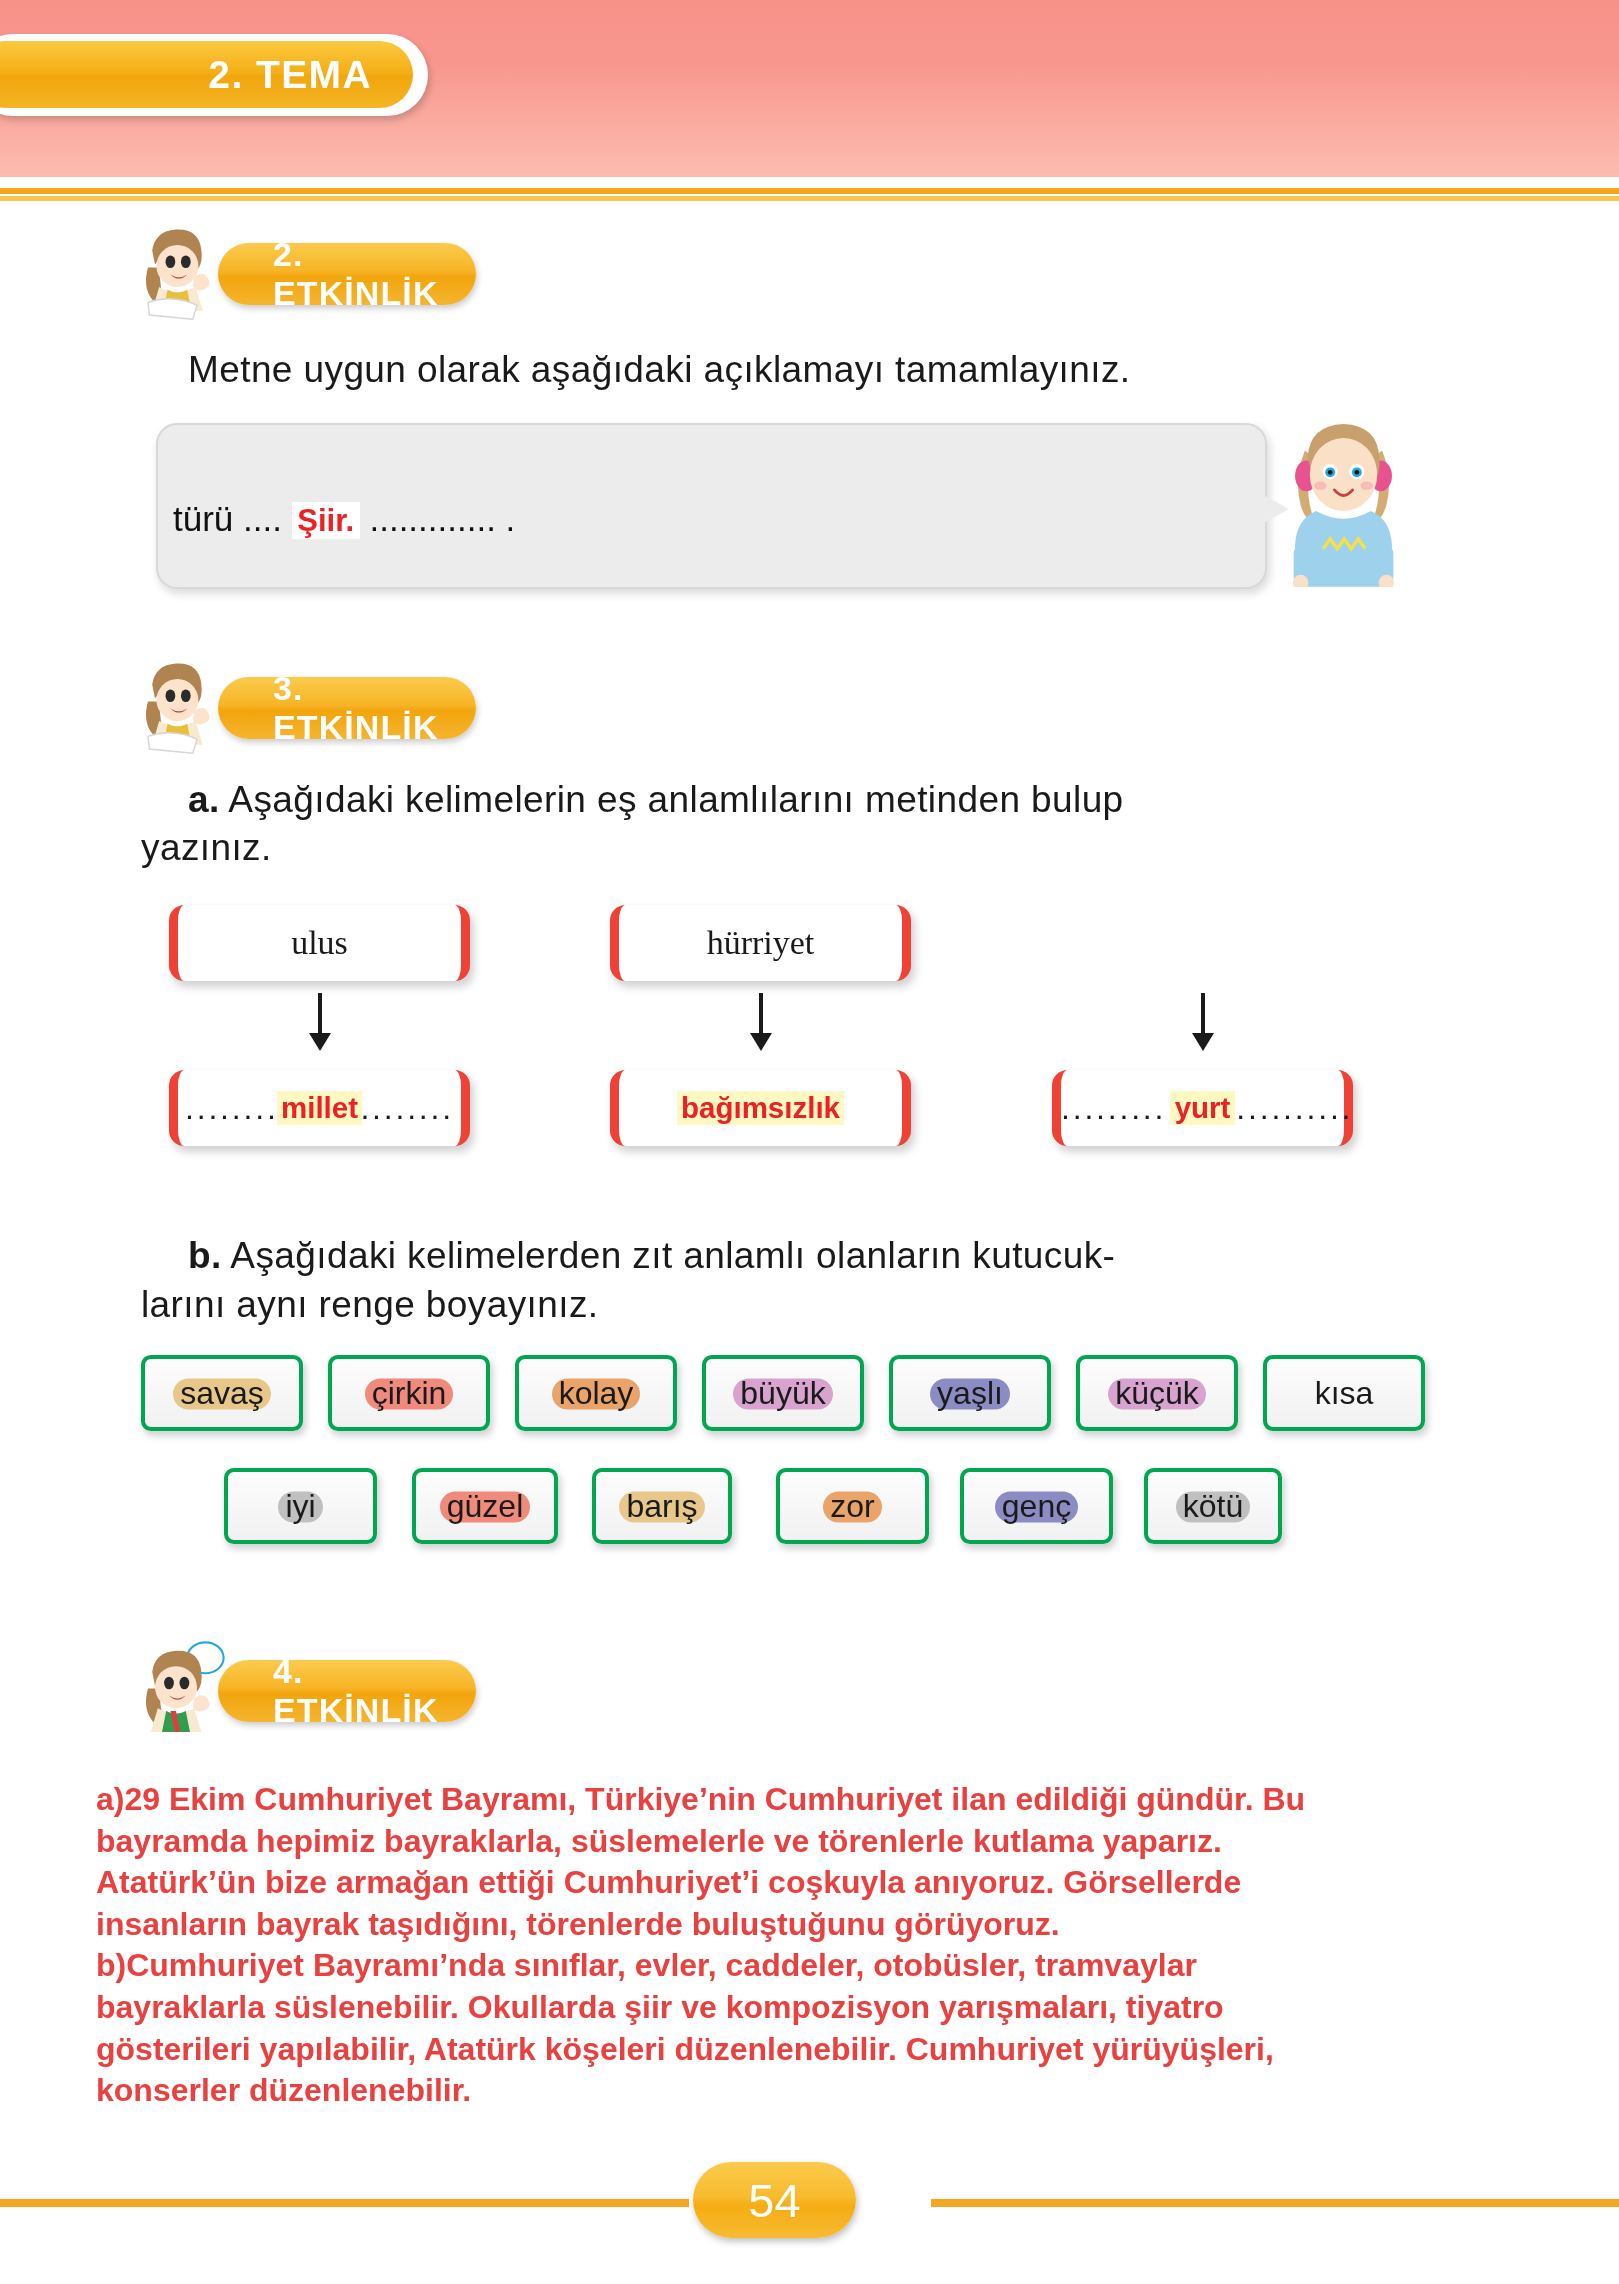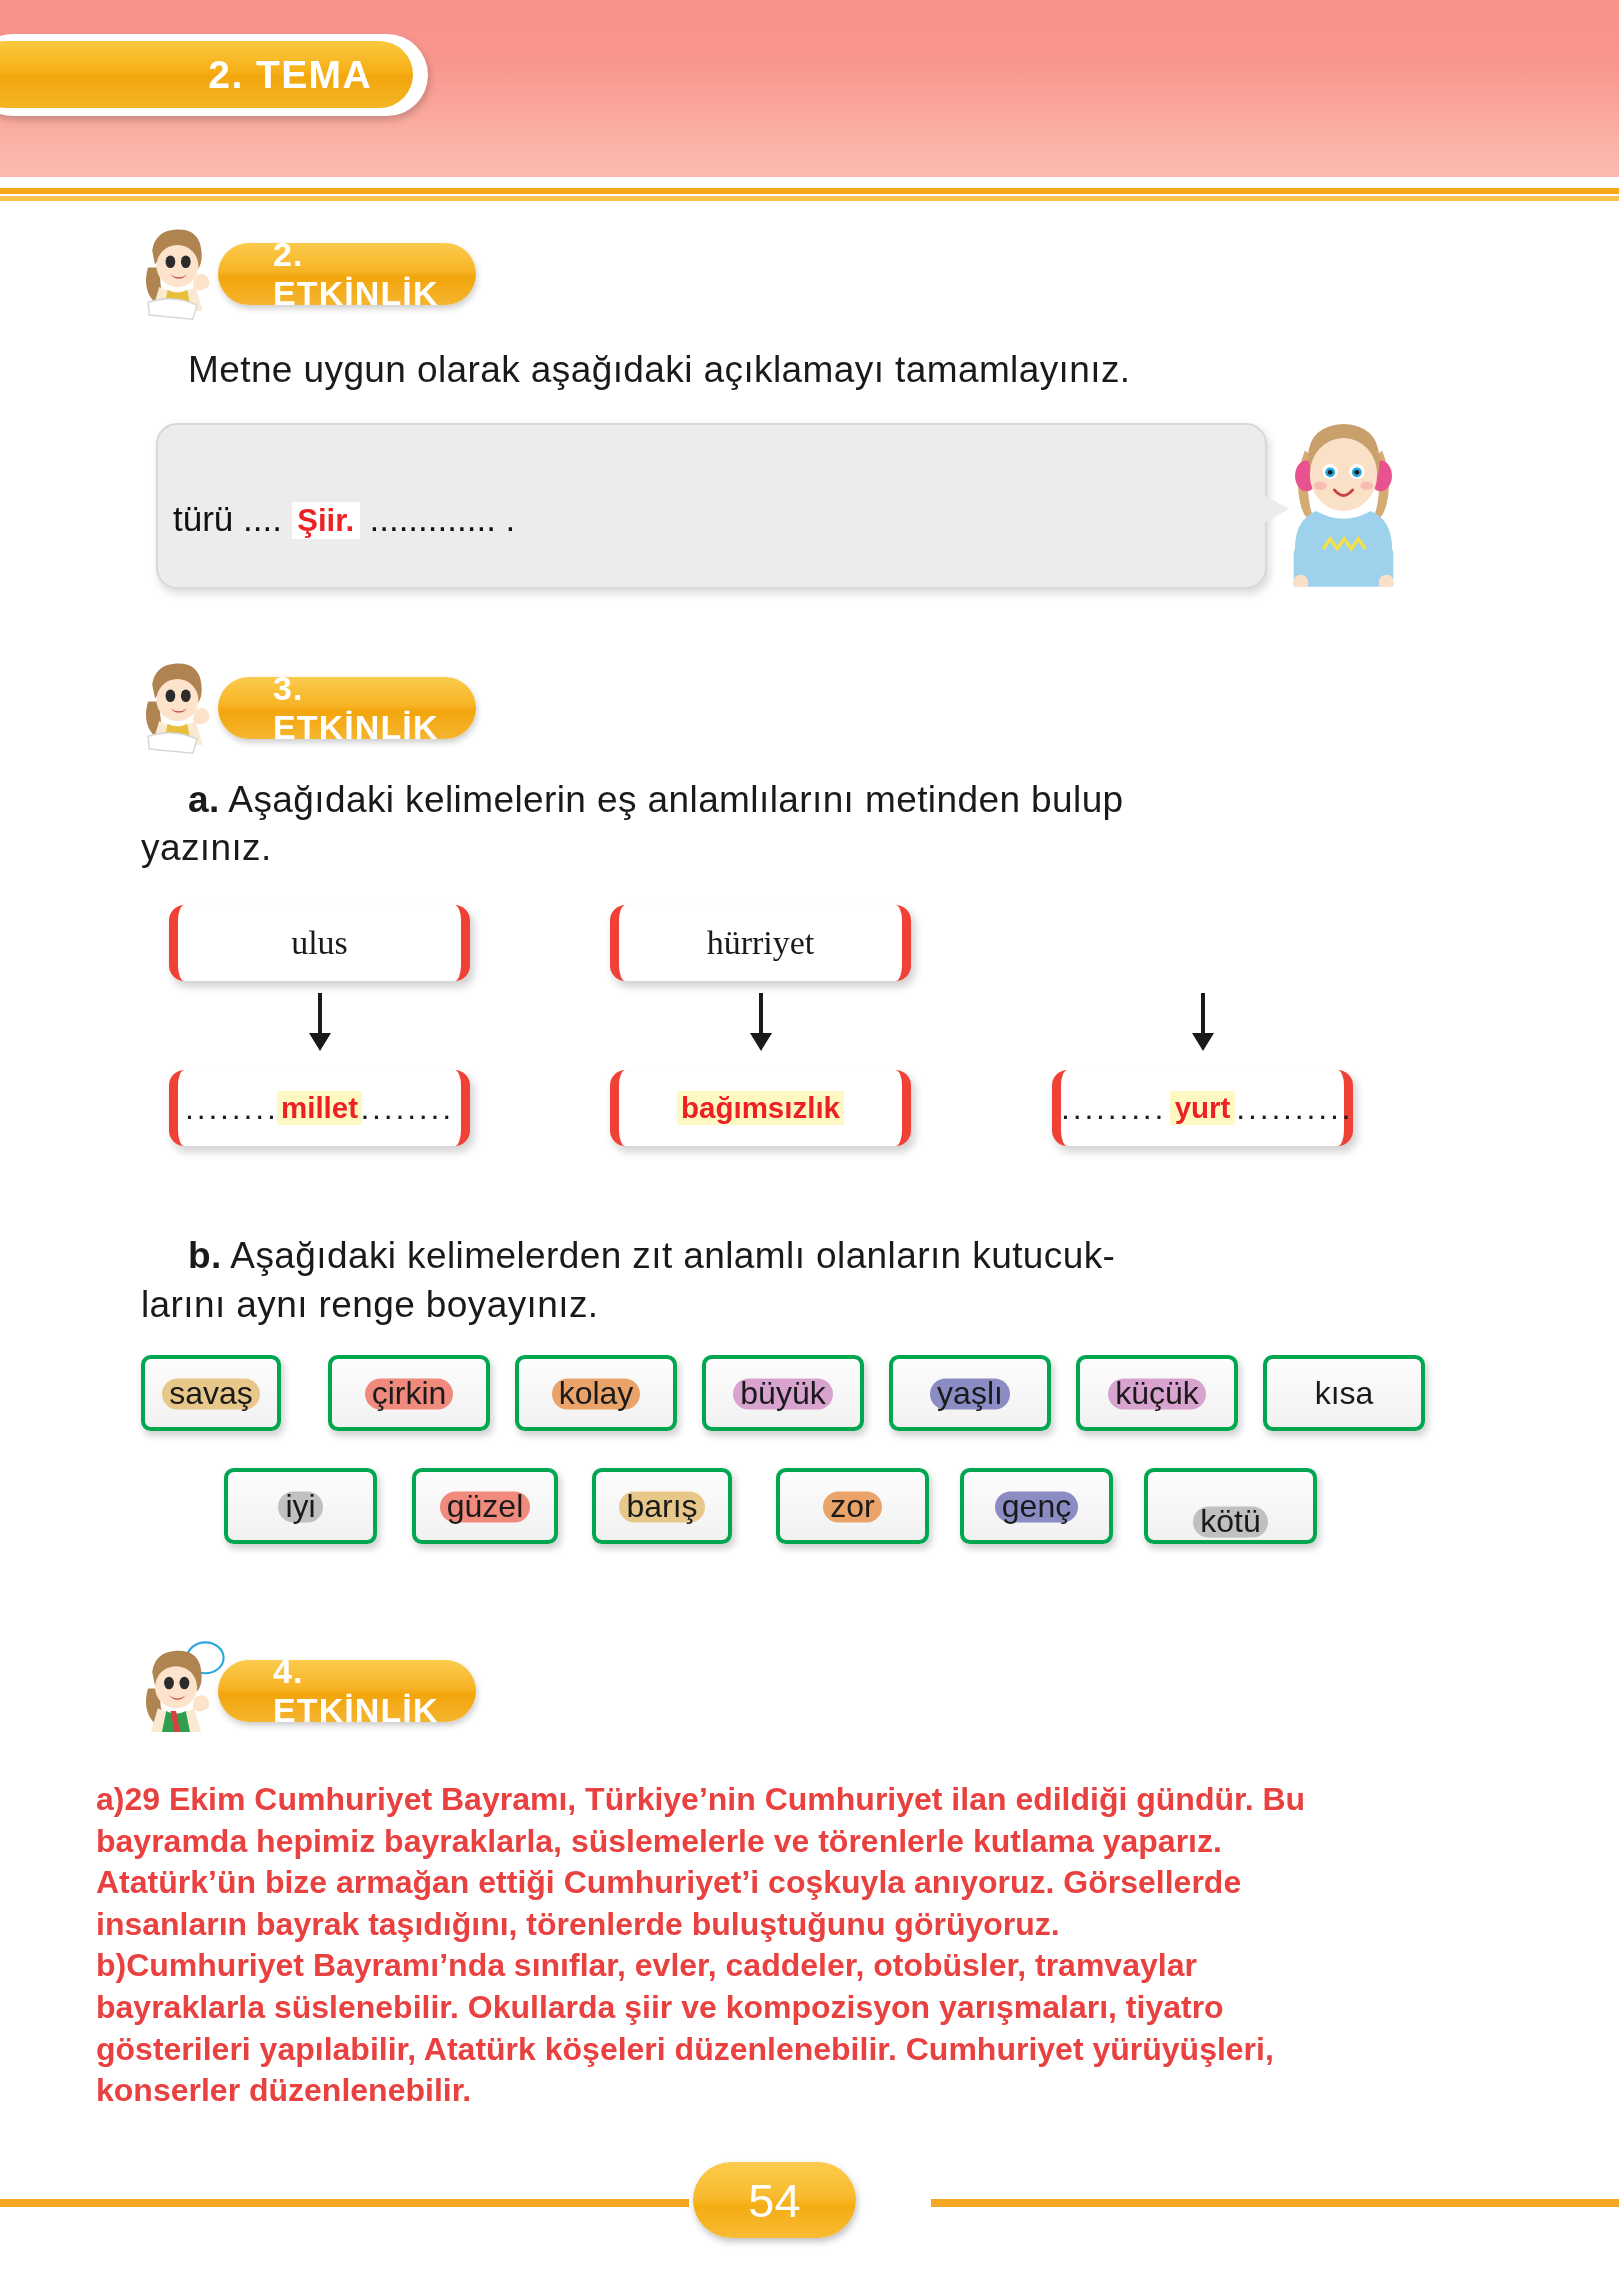--- a/index.html
+++ b/index.html
@@ -412,21 +412,21 @@
       <span class="syn-ans">yurt</span>
     </div>
   </div>
 
   <div class="instr" style="left:188px; top:1232px; width:1329px;">
     <b>b.</b>
     <span>Aşağıdaki kelimelerden zıt anlamlı olanların kutucuk-</span>
   </div>
   <div class="instr" style="left:141px; top:1281px;">larını aynı renge boyayınız.</div>
 
-  <div class="ant-box" style="left:141px; top:1355px; width:140px;">
+  <div class="ant-box" style="left:141px; top:1355px; width:162px;">
     <span class="ant-word">
       <span class="hl" style="background: rgb(232, 200, 138);"></span>
       <span>savaş</span>
     </span>
   </div>
   <div class="ant-box" style="left:328px; top:1355px; width:162px;">
     <span class="ant-word">
       <span class="hl" style="background: rgb(239, 138, 124);"></span>
       <span>çirkin</span>
     </span>
@@ -485,21 +485,21 @@
       <span class="hl" style="background: rgb(234, 164, 105);"></span>
       <span>zor</span>
     </span>
   </div>
   <div class="ant-box" style="left:960px; top:1468px; width:153px;">
     <span class="ant-word">
       <span class="hl" style="background: rgb(139, 140, 196);"></span>
       <span>genç</span>
     </span>
   </div>
-  <div class="ant-box" style="left:1144px; top:1468px; width:173px;align-items:flex-end;">
+  <div class="ant-box" style="left:1144px; top:1468px; width:138px;">
     <span class="ant-word">
       <span class="hl" style="background: rgb(192, 192, 192);"></span>
       <span>kötü</span>
     </span>
   </div>
 
   <div class="act-badge" style="left:127px; top:1656px;">
     <div class="act-pill">
       <span class="act-pill-label">4. ETKİNLİK</span>
     </div>

